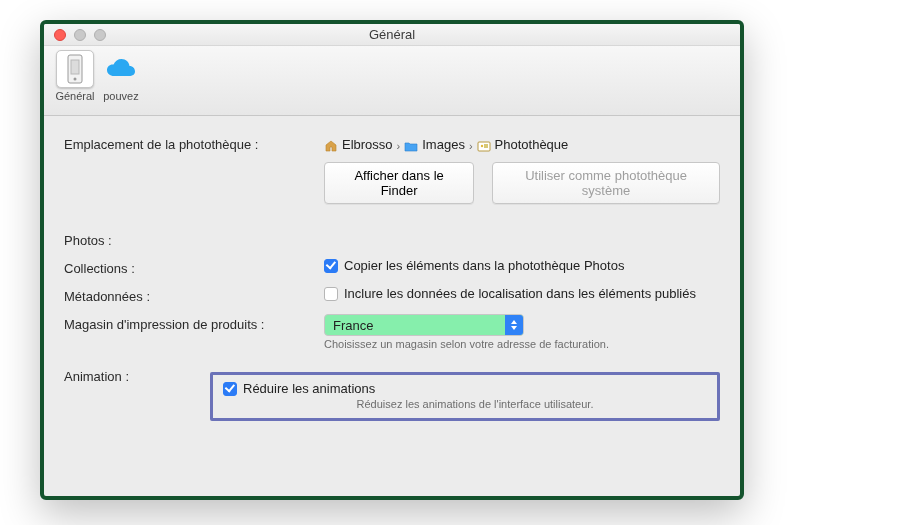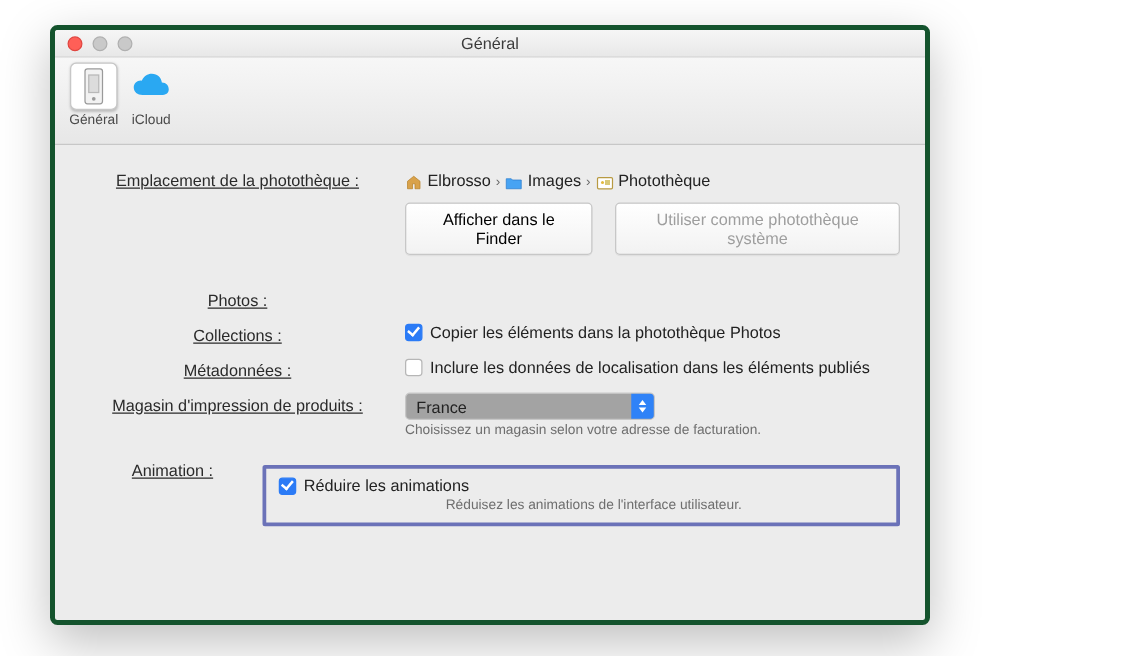--- a/index.html
+++ b/index.html
@@ -68,25 +68,24 @@
   .content {
     padding: 18px 20px 0 20px;
   }
   .row {
     display:flex;
     align-items:flex-start;
     margin-bottom: 8px;
   }
   .lbl {
     width: 260px;
-    text-align:center;
+    text-align:left;
     padding-right: 8px;
     padding-top: 3px;
     color:#2a2a2a;
-    text-decoration:underline;
   }
   .val { flex:1; }
   .crumb { display:flex; align-items:flex-end; gap:4px; padding-top:3px; }
   .crumb svg { flex:none; }
   .crumb .sep { color:#686868; font-size:11px; }
   .btnrow { display:flex; gap:18px; margin-top:10px; margin-bottom:18px; }
   .mac-btn {
     background: linear-gradient(#ffffff,#f2f2f2);
     border:1px solid #c7c7c7;
     border-radius:4px;
@@ -119,21 +118,21 @@
   .hint {
     font-size:11px;
     color:#6e6e6e;
     margin-top:2px;
     margin-left:20px;
   }
   .part-sep { margin-top:10px; }
   .select {
     display:inline-flex;
     align-items:center;
-    background:#a3a3a3;
+    background:#86efac;
     border:1px solid #c7c7c7;
     border-radius:4px;
     height:22px;
     padding: 0 0 0 8px;
     min-width: 200px;
     position:relative;
     cursor:default;
   }
   .select .arrow {
     margin-left:auto;
@@ -185,21 +184,21 @@
         </svg>
       </div>
       <div>Général</div>
     </div>
     <div class="tbitem">
       <div class="tbicon">
         <svg width="32" height="22" viewBox="0 0 32 22">
           <path d="M9 18c-4 0-7-2.5-7-6s3-6 6.5-5.5C10 3 13 1 16.5 1 21 1 24 4 24.5 8 28 8 30 10.5 30 13.5S27.5 18 24 18H9z" fill="#2aa8f2"></path>
         </svg>
       </div>
-      <div>iCloud</div>
+      <div>pouvez</div>
     </div>
   </div>
 
   <div class="content">
 
     <div class="row">
       <div class="lbl">Emplacement de la photothèque :</div>
       <div class="val">
         <div class="crumb">
           <svg width="14" height="12">

